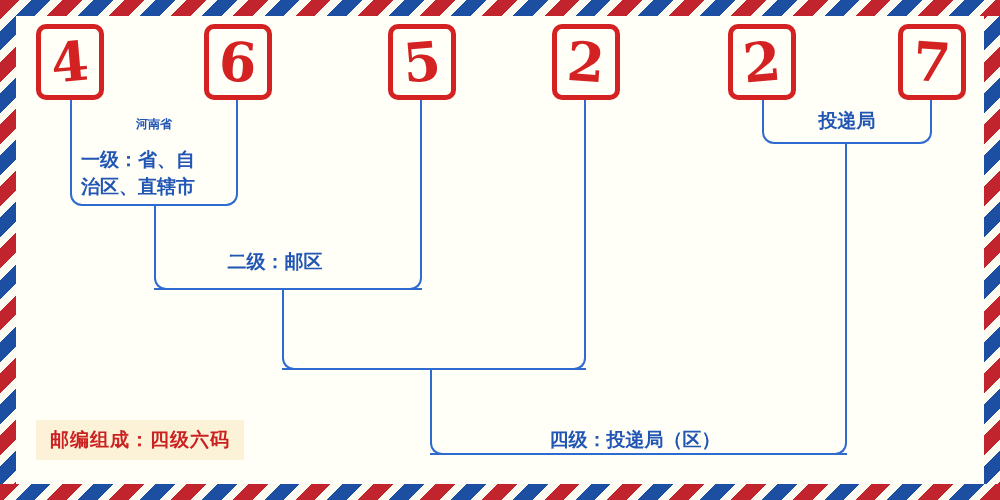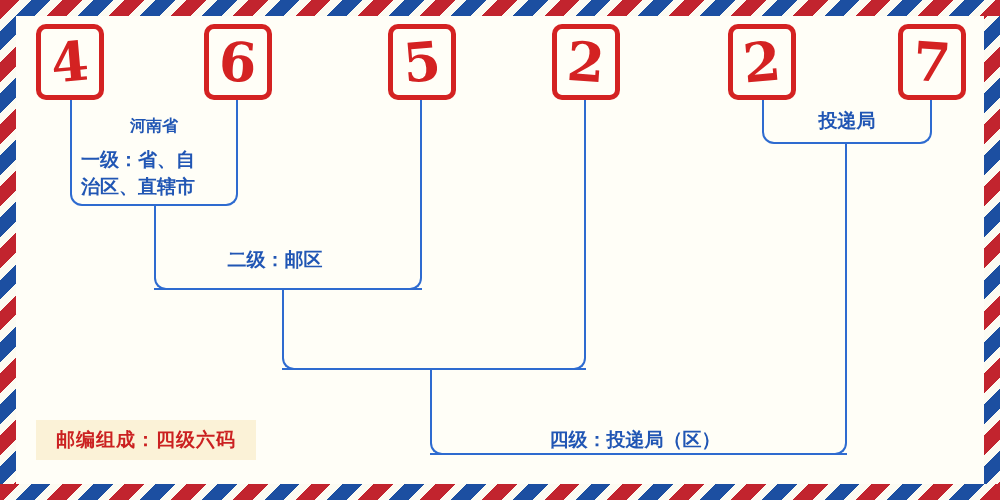--- a/index.html
+++ b/index.html
@@ -83,37 +83,37 @@
            border-right:2px solid var(--blue-line,#2e6bd0);
            border-bottom:2px solid var(--blue-line,#2e6bd0);
            border-radius:0 0 12px 0; }
 
   
   .lbl {
     position:absolute; color:var(--blue-text,#2156b4);
     font-weight:bold; text-align:center; z-index:2;
     white-space:pre-line;
   }
-  .lbl.big { font-size:16px; }
+  .lbl.big { font-size:12px; }
   .lbl.med { font-size:19px; line-height:27px; }
   .lbl-region1 { left:54px;  top:116px; width:200px; }
   .lbl-level1  { left:38px;  top:146px; width:200px; }
-  .lbl-level2  { left:175px; top:248px; width:200px;font-family:Liberation Mono, monospace; }
+  .lbl-level2  { left:175px; top:248px; width:200px; }
   .lbl-region3 { left:330px; top:310px; width:200px; }
   .lbl-level3  { left:305px; top:340px; width:250px; }
   .lbl-delivery{ left:747px; top:107px; width:200px; }
   .lbl-office4 { left:535px; top:396px; width:200px; }
   .lbl-level4  { left:535px; top:426px; width:200px; }
 
   .footer-tag {
     position:absolute; left:36px; top:420px; z-index:4;
     background:var(--footer-bg,#fbf2d7);
     color:var(--footer-red,#cb2121);
     font-size:19px; font-weight:bold;
-    padding:7px 20px; letter-spacing:1px;
+    padding:7px 14px; letter-spacing:1px;
   }
 </style>
 </head>
 <body>
 
 <div class="canvas">
 
   <div class="edge v left"></div>
   <div class="edge v right"></div>
   <div class="edge h top"></div>

